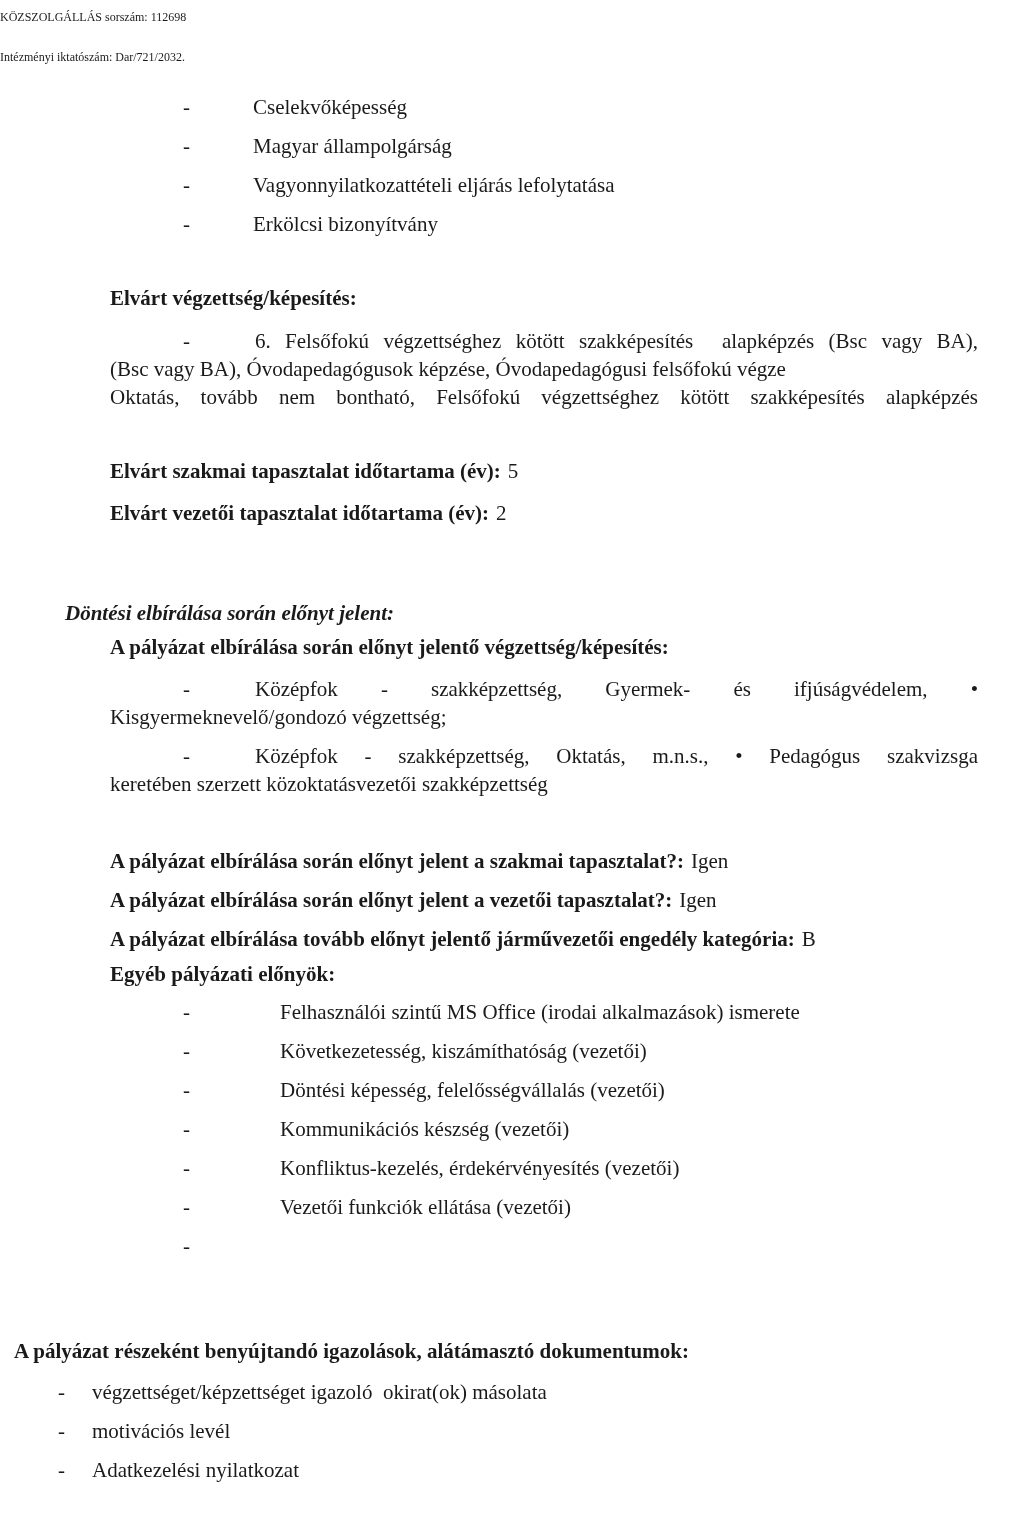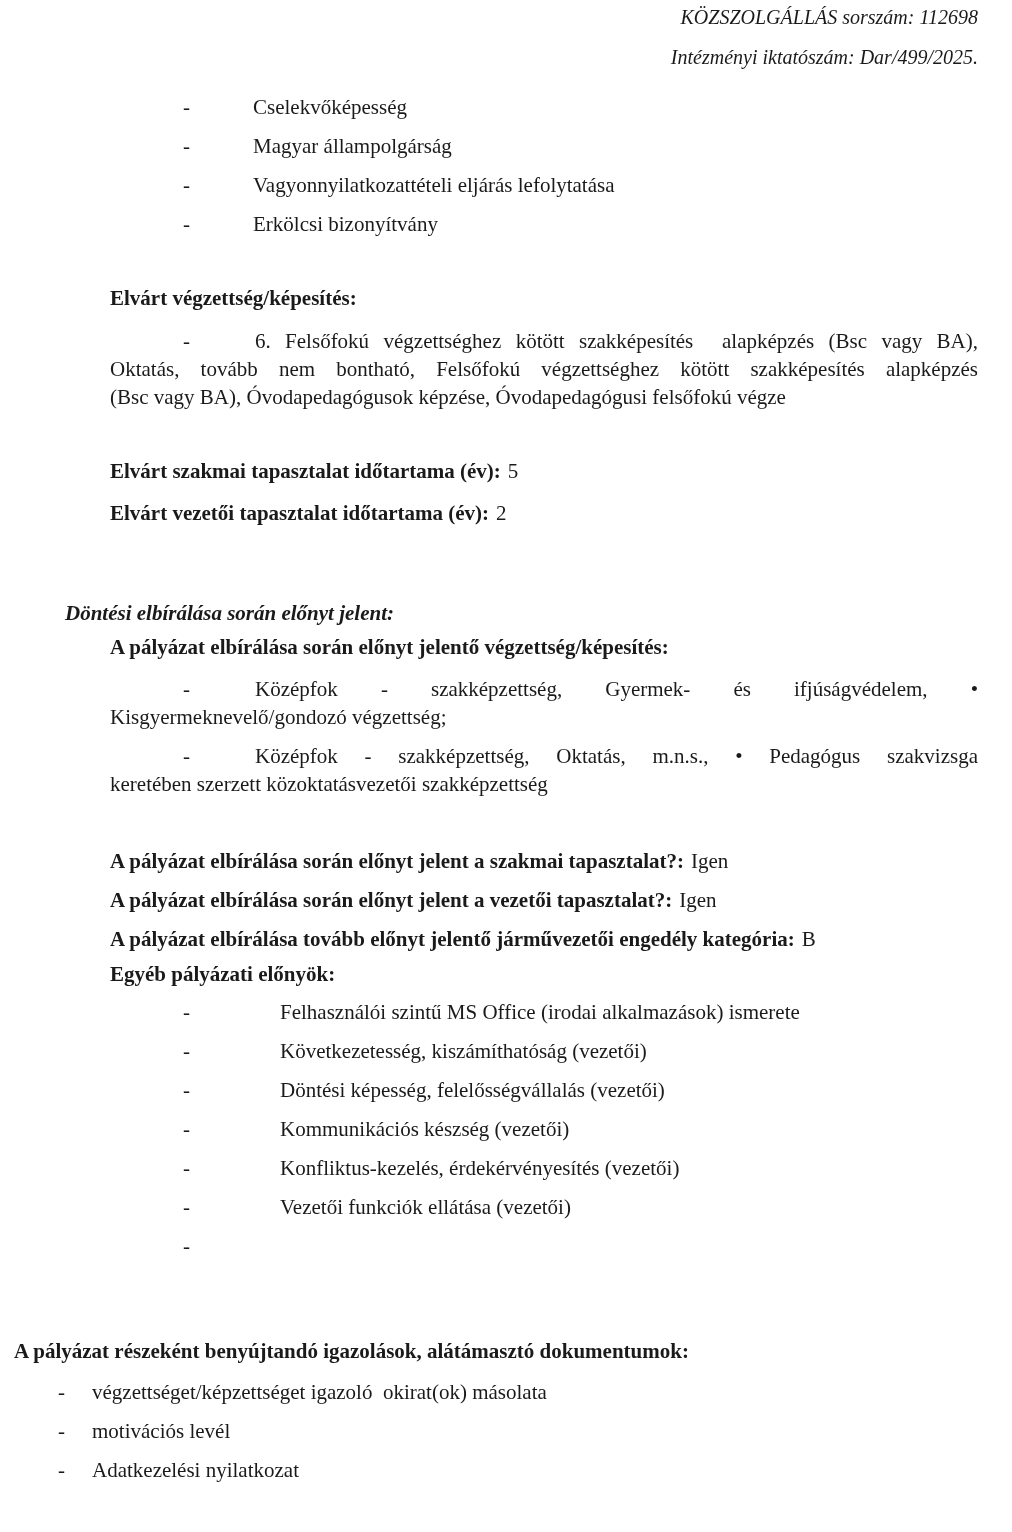--- a/index.html
+++ b/index.html
@@ -1,21 +1,21 @@
 <!DOCTYPE html>
 <html><head>
 <meta charset="utf-8">
 <style>
   html,body{margin:0;padding:0;}
   body{
     width:1012px;height:1532px;background:#ffffff;color:#1a1a1a;
     font-family:"Liberation Serif","DejaVu Serif",serif;
     font-size:21px;overflow:hidden;position:relative;
   }
-  .hdr{ text-align:right; padding-right:34px; font-size:20px; line-height:22px;font-style:italic; }
+  .hdr{ text-align:left; padding-right:34px; font-size:12px; line-height:22px; }
   #hdr1{ margin-top:6px; }
   #hdr2{ margin-top:18px; }
 
   .m{ margin-left:110px; margin-right:34px; }
 
   
   .dlist{ }
   .dlist .li{ position:relative; line-height:26px; margin-bottom:13px; }
   .dlist .li .dash{ position:absolute; left:73px; top:0; }
   .req .li{ padding-left:143px; }
@@ -58,35 +58,35 @@
   .docs{ margin-left:14px; margin-right:34px; }
   #docs-h{ margin-top:117px; }
   #docs-list{ margin-top:14px; }
   #docs-list .li{ position:relative; line-height:26px; margin-bottom:13px; padding-left:78px; }
   #docs-list .li .dash{ position:absolute; left:44px; top:0; }
 </style>
 </head>
 <body>
 
 <div class="hdr" id="hdr1">KÖZSZOLGÁLLÁS sorszám: 112698</div>
-<div class="hdr" id="hdr2">Intézményi iktatószám: Dar/499/2025.</div>
+<div class="hdr" id="hdr2">Intézményi iktatószám: Dar/721/2032.</div>
 
 <div class="m dlist req" id="req-list">
     <div class="li"><span class="dash">-</span><span class="li-text">Cselekvőképesség</span></div>
     <div class="li"><span class="dash">-</span><span class="li-text">Magyar állampolgárság</span></div>
     <div class="li"><span class="dash">-</span><span class="li-text">Vagyonnyilatkozattételi eljárás lefolytatása</span></div>
     <div class="li"><span class="dash">-</span><span class="li-text">Erkölcsi bizonyítvány</span></div>
   </div>
 
 <div class="m bh" id="qual-h">Elvárt végzettség/képesítés:</div>
 
 <div class="m para" id="qual-para">
     <div class="pline just hasdash"><span class="pdash">-</span>6. Felsőfokú végzettséghez kötött szakképesítés&nbsp; alapképzés (Bsc vagy BA),</div>
+    <div class="pline">(Bsc vagy BA), Óvodapedagógusok képzése, Óvodapedagógusi felsőfokú végze</div>
     <div class="pline just">Oktatás, tovább nem bontható, Felsőfokú végzettséghez kötött szakképesítés alapképzés</div>
-    <div class="pline">(Bsc vagy BA), Óvodapedagógusok képzése, Óvodapedagógusi felsőfokú végze</div>
   </div>
 
 <div class="m kv" id="exp1">
   <span class="k">Elvárt szakmai tapasztalat időtartama (év):</span><span class="v">5</span>
 </div>
 <div class="m kv" id="exp2">
   <span class="k">Elvárt vezetői tapasztalat időtartama (év):</span><span class="v">2</span>
 </div>
 
 <div id="adv-it">Döntési elbírálása során előnyt jelent:</div>

